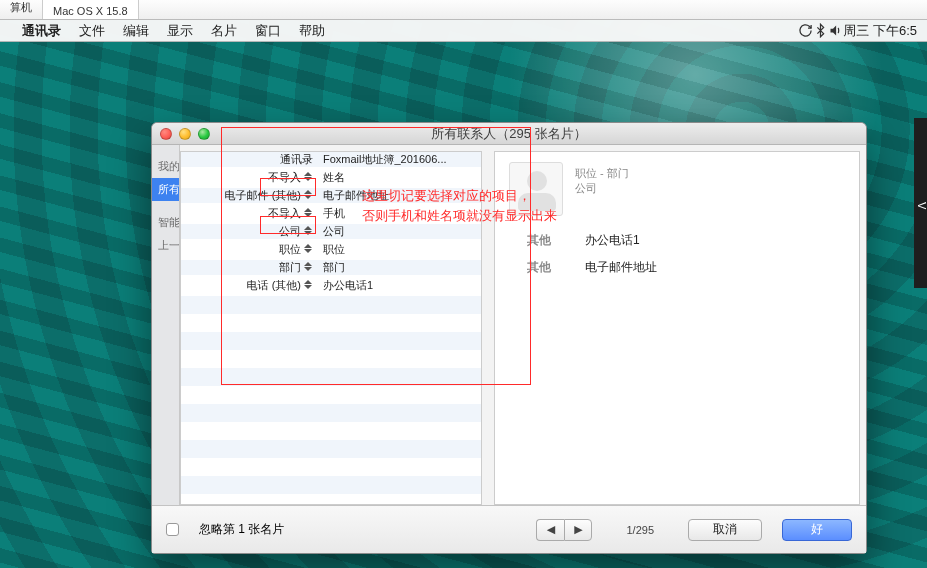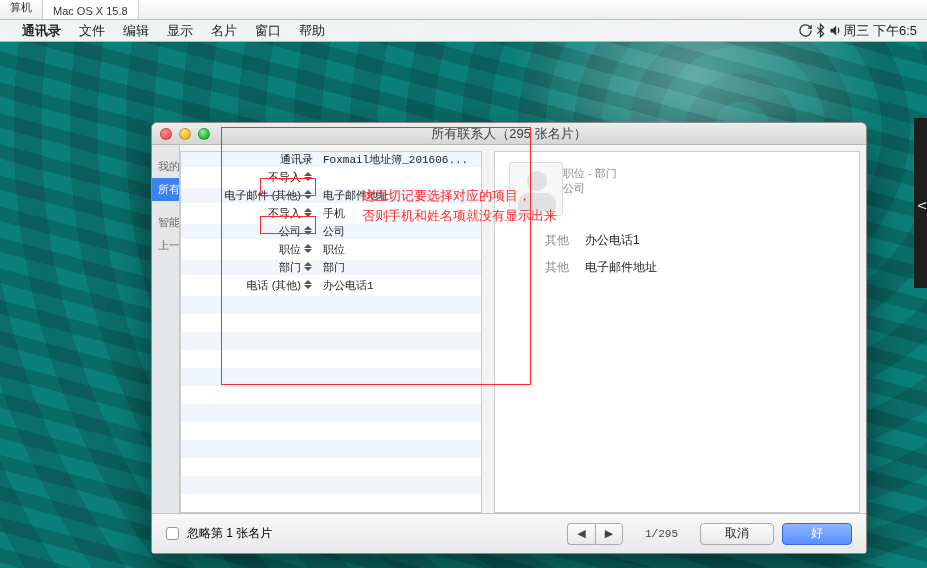--- a/index.html
+++ b/index.html
@@ -51,43 +51,43 @@
 
 .mapping-panel { width: 302px; border: 1px solid #ccc; background: #fff; margin: 6px 0 0 0; display: flex; flex-direction: column; }
 .map-row { display: flex; align-items: center; height: 18px; font-size: 11px; border-bottom: 3px solid #fff; }
 .map-row:nth-child(odd) { background: #f0f5fb; }
 .map-row:nth-child(even) { background: #ffffff; }
 .map-left { width: 136px; text-align: right; padding-right: 4px; color: #222; white-space: nowrap; overflow: hidden; }
 .stepper { display: inline-flex; flex-direction: column; width: 9px; height: 12px; margin-left: 3px; vertical-align: middle; }
 .stepper span { display:block; width:0; height:0; border-left:4px solid transparent; border-right:4px solid transparent; }
 .stepper .up { border-bottom: 4px solid #555; margin-bottom:1px; }
 .stepper .dn { border-top: 4px solid #555; }
-.map-right { flex: 1; padding-left: 6px; color: #222; font-family: Liberation Mono, monospace; }
+.map-right { flex: 1; padding-left: 6px; color: #222; }
 .mapping-filler { flex: 1; background: repeating-linear-gradient(to bottom, #f0f5fb 0 18px, #ffffff 18px 36px); }
 
 
 .preview-panel { flex: 1; border: 1px solid #ccc; background: #fff; margin: 6px 6px 0 12px; padding: 10px 14px; font-size: 12px; color: #444; }
-.person-head { display: flex; margin-bottom: 16px; }
+.person-head { display: flex; gap: 12px; margin-bottom: 16px; }
 .avatar { width: 54px; height: 54px; border: 1px solid #ddd; border-radius: 3px; background: #f7f7f7; position: relative; }
 .avatar::before { content:""; position:absolute; top:8px; left:17px; width:20px; height:20px; border-radius:50%; background:#e1e1e1; }
 .avatar::after { content:""; position:absolute; bottom:4px; left:8px; width:38px; height:18px; border-radius:10px 10px 4px 4px; background:#e1e1e1; }
 .person-meta { color: #888; font-size: 11px; padding-top: 4px; }
 .field-line { display: flex; margin: 10px 0; }
-.field-label { width: 60px; text-align: right; color: #8a8a8a; margin-right: 16px; }
+.field-label { width: 60px; text-align: center; color: #8a8a8a; margin-right: 16px; font-weight: bold; }
 .field-val { color: #222; }
 
 
-.bottombar { height: 40px; border-top: 1px solid #c3c3c3; background: linear-gradient(#f8f8f8, #e9e9e9); display: flex; align-items: center; padding: 0 14px; gap: 8px; }
+.bottombar { height: 48px; border-top: 1px solid #c3c3c3; background: linear-gradient(#f8f8f8, #e9e9e9); display: flex; align-items: center; padding: 0 14px; gap: 20px; }
 .checkbox { width: 13px; height: 13px; border: 1px solid #999; border-radius: 3px; background: #fff; }
 .bottombar .spacer { flex: 1; }
 .seg { display: flex; }
 .seg button { width: 28px; height: 22px; background: linear-gradient(#fdfdfd,#e8e8e8); border: 1px solid #aaa; font-size: 11px; color: #444; }
 .seg button:first-child { border-right: none; border-radius: 4px 0 0 4px; }
 .seg button:last-child { border-radius: 0 4px 4px 0; }
-.counter { font-size: 11px; color: #444; margin: 0 14px; font-family: Liberation Mono, monospace; }
+.counter { font-size: 11px; color: #444; margin: 0 14px; }
 .btn { min-width: 70px; height: 22px; border-radius: 4px; border: 1px solid #aaa; background: linear-gradient(#fdfdfd,#e8e8e8); font-size: 12px; color: #222; padding: 0 24px; }
 .btn.primary { background: linear-gradient(#8cb7ff,#5b8eff); border-color: #3867d6; color: #fff; }
 
 
 .annotation-box { position: absolute; border: 1px solid #ff2a2a; pointer-events: none; }
 .annotation-text { position: absolute; color: #ff2a2a; font-size: 13px; line-height: 1.5; pointer-events: none; }
 .small-box { position: absolute; border: 1px solid #ff2a2a; pointer-events: none; }
 
 
 .edge-right { position: absolute; right: -1px; top: 98px; width: 14px; height: 170px; background: #1e1e1e; color: #fff; font-size: 11px; writing-mode: vertical-rl; text-align: center; padding-top: 6px; pointer-events:none; }
@@ -166,20 +166,21 @@
         <div id="mapping-rows">
             <div class="map-row">
               <div class="map-left">通讯录</div>
               <div class="map-right">Foxmail地址簿_201606...</div>
             </div>
             <div class="map-row">
               <div class="map-left">不导入<span class="stepper">
                   <span class="up"></span>
                   <span class="dn"></span>
                 </span></div>
+              <div class="map-right">姓名</div>
             </div>
             <div class="map-row">
               <div class="map-left">电子邮件 (其他)<span class="stepper">
                   <span class="up"></span>
                   <span class="dn"></span>
                 </span></div>
               <div class="map-right">电子邮件地址</div>
             </div>
             <div class="map-row">
               <div class="map-left">不导入<span class="stepper">

